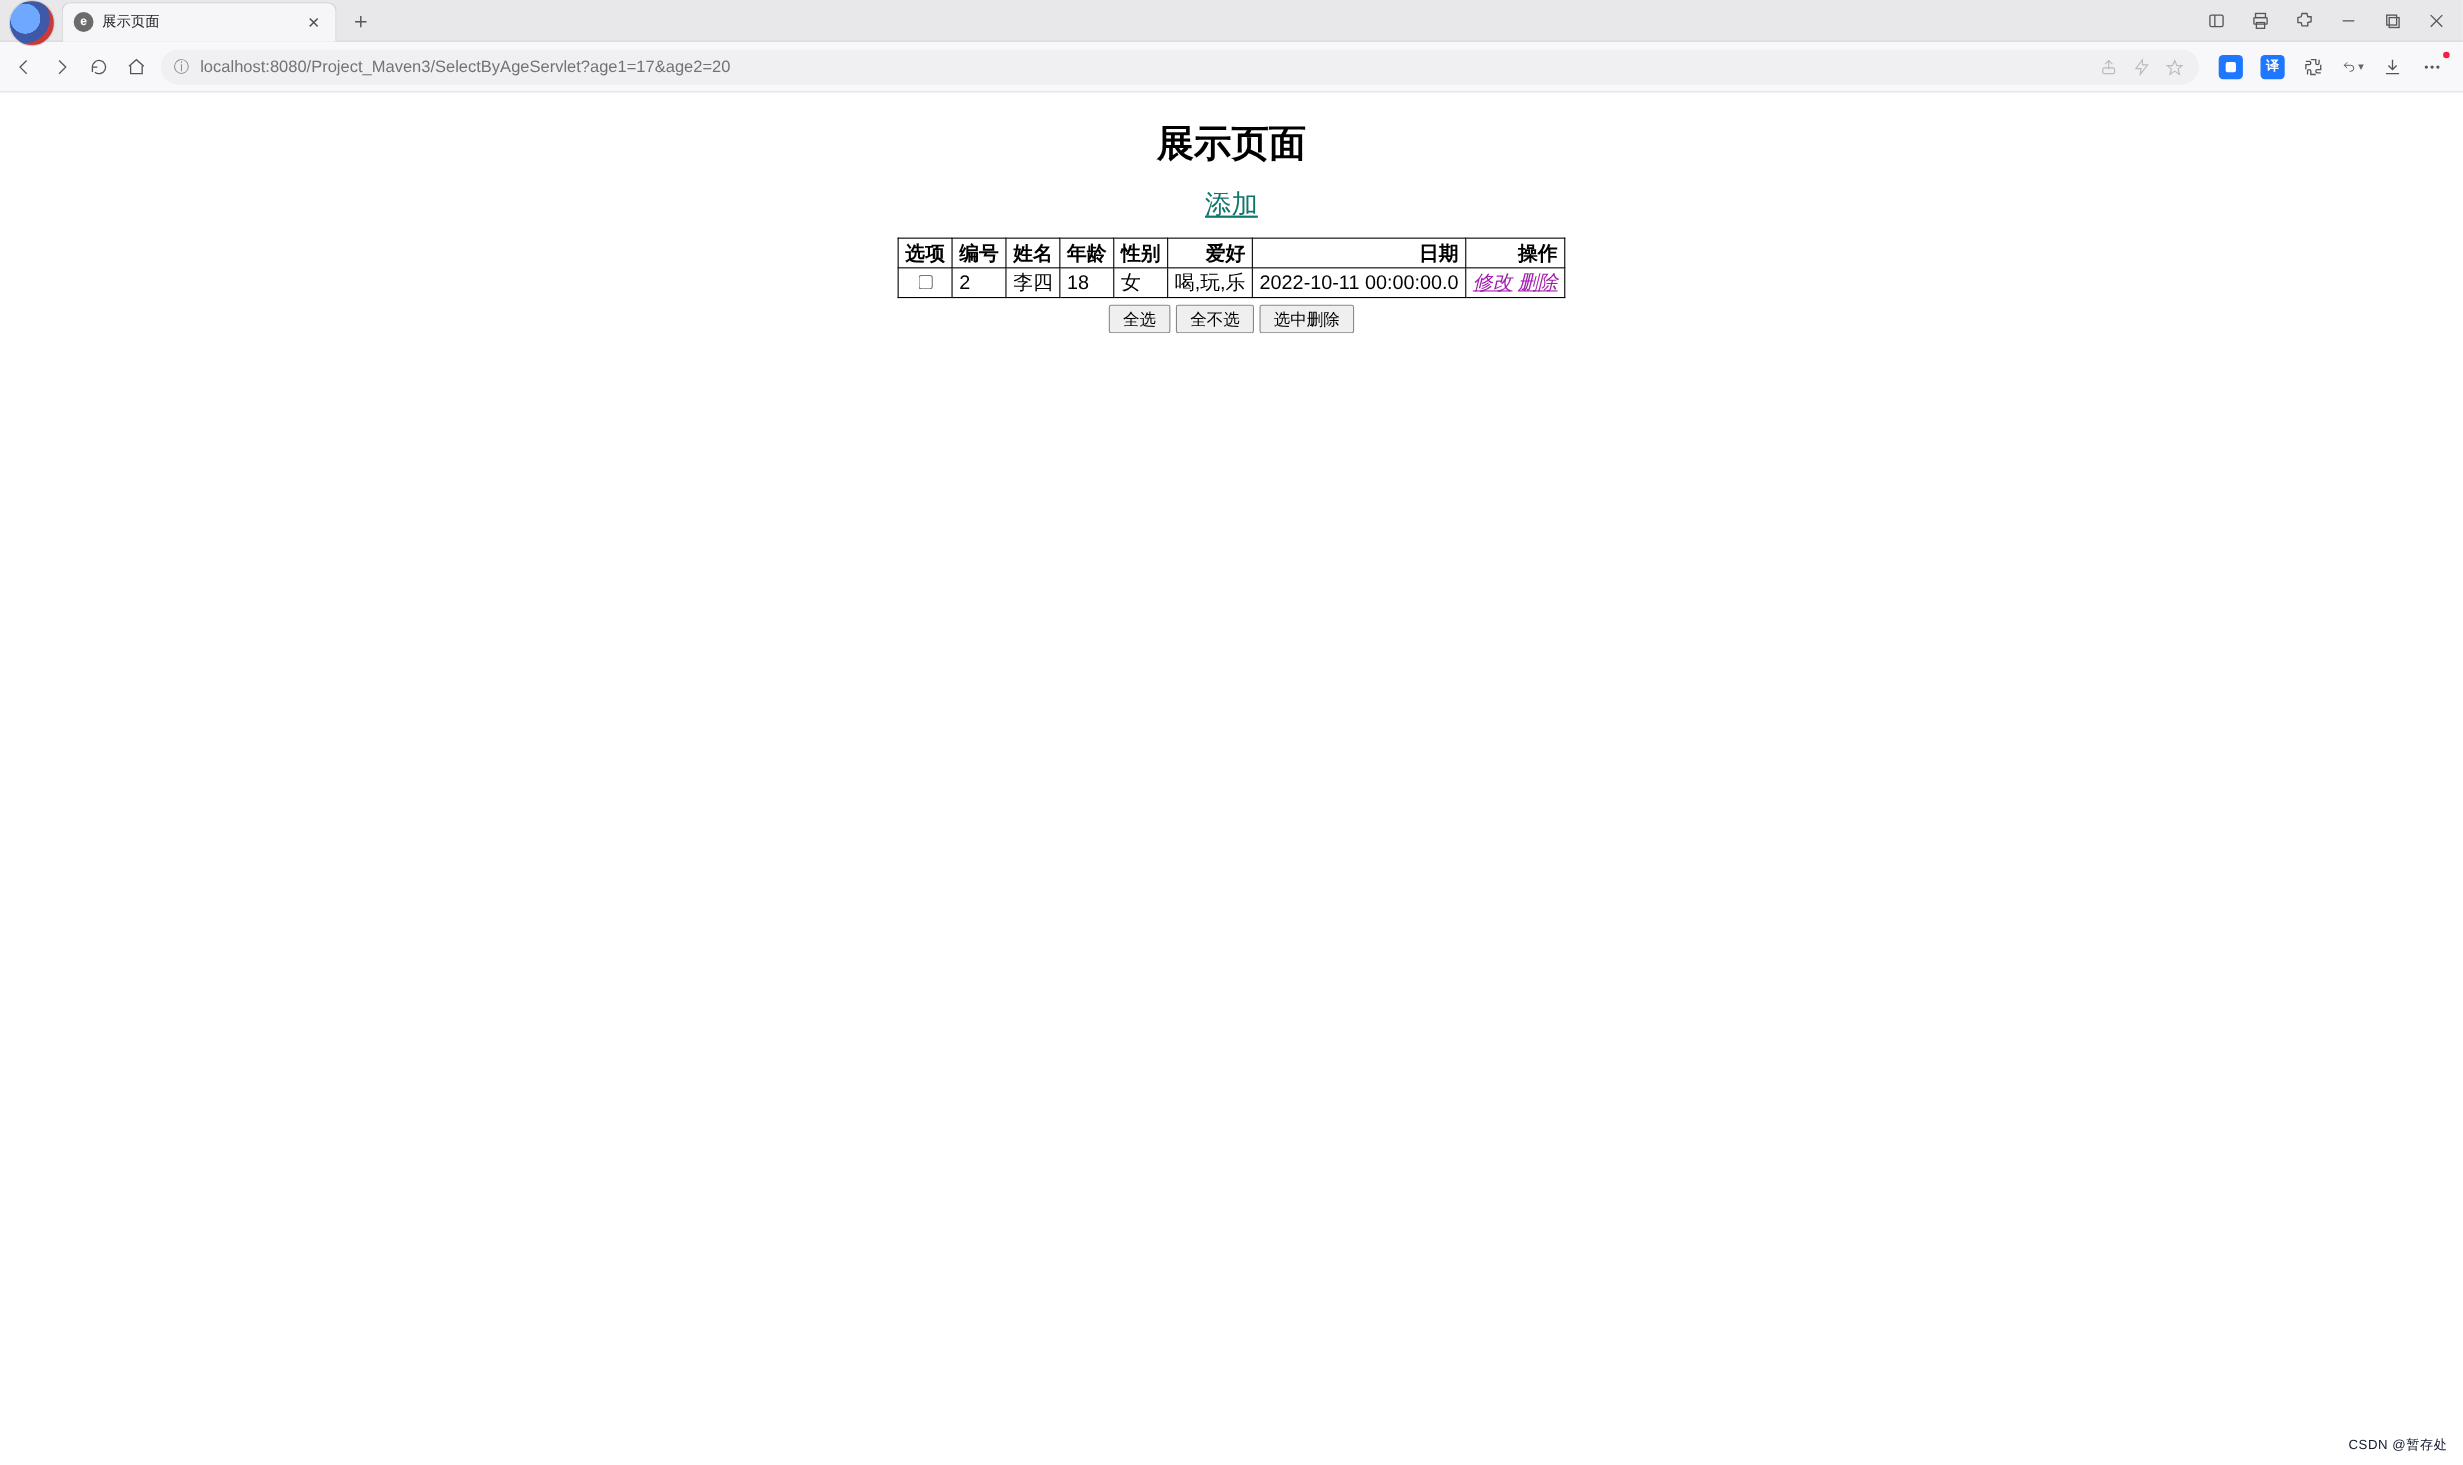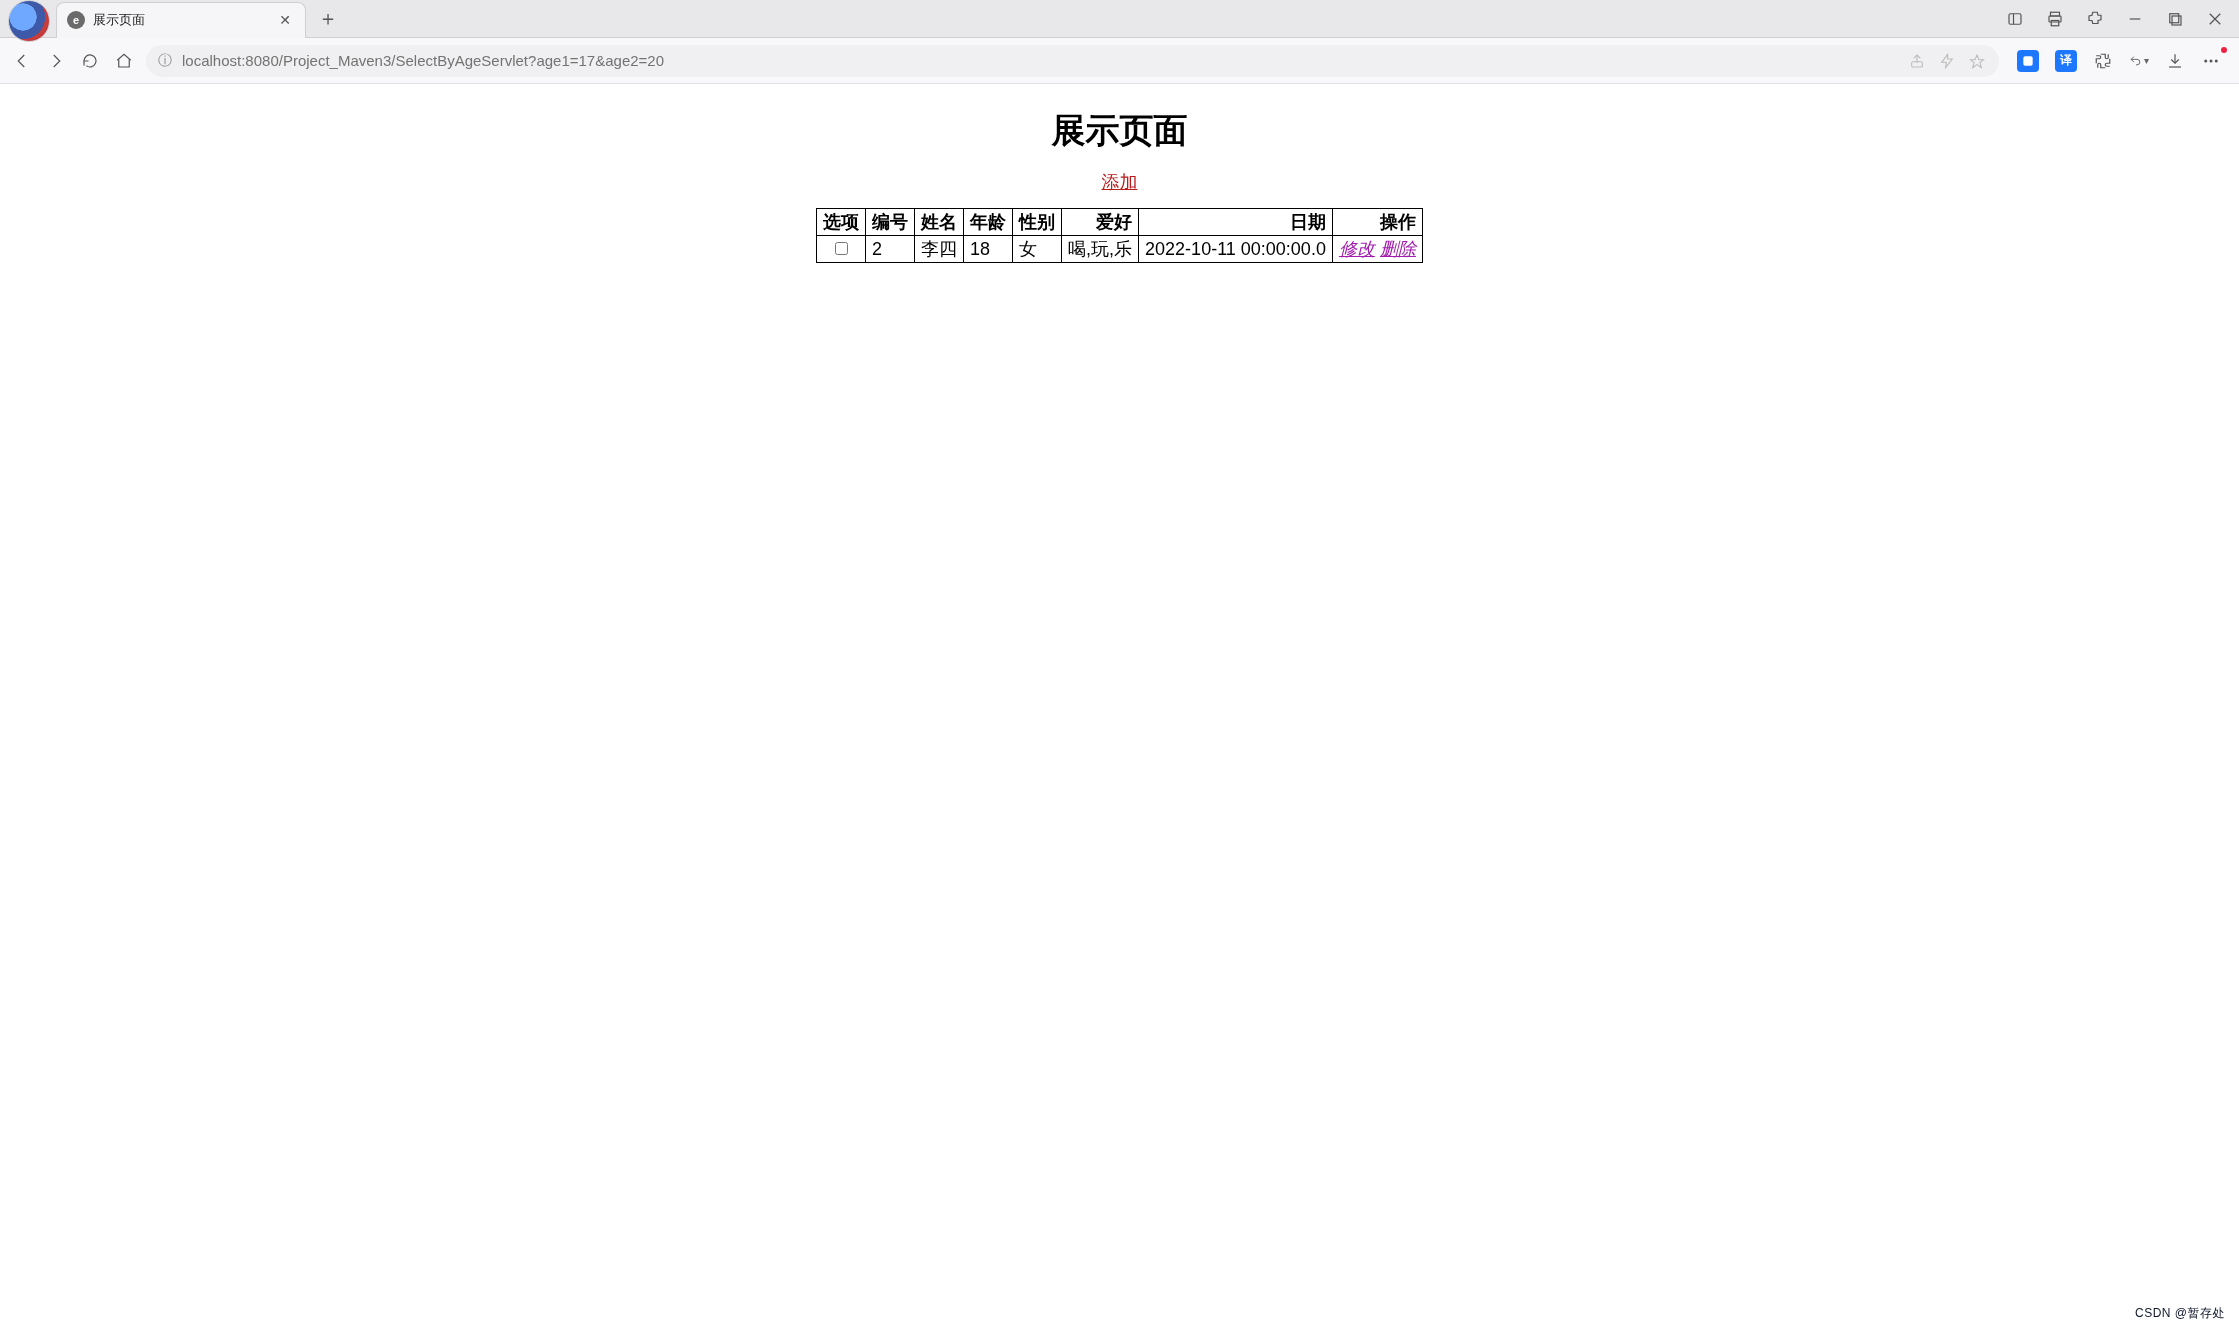--- a/index.html
+++ b/index.html
@@ -42,21 +42,21 @@
     .addr-spacer { flex:1; }
     .right-icons { display:flex; align-items:center; gap:16px; padding:0 8px; color:#666; }
     .ico { width:20px; height:20px; display:flex; align-items:center; justify-content:center; cursor:pointer; }
     .blue-chip { background:#1e77ff; color:#fff; border-radius:4px; width:22px; height:22px; font-size:12px; font-weight:bold; }
 
     
     .viewport { padding:16px 0 0 0; }
     .content { max-width:980px; margin:0 auto; text-align:center; font-size:18px; }
     h1 { font-size:34px; margin:8px 0 16px; font-weight:700;}
     h2 { font-size:24px; margin:8px 0 18px; font-weight:700;}
-    .add-link { color:#b91c1c; text-decoration:underline; cursor:pointer; font-size:18px; }
+    .add-link { color:#0f766e; text-decoration:underline; cursor:pointer; font-size:24px; }
     .row { margin:10px 0; }
     .lbl { font-size:18px; }
     input[type=text] {
       font-size:15px; padding:2px 4px; border:1px solid #777; height:24px; background:#fff;
     }
     .inp-name { width:180px; }
     .inp-age { width:180px; }
     .btn {
       font-size:15px; padding:2px 12px; border:1px solid #888; background:#efefef; cursor:pointer;
       border-radius:2px; height:26px;
@@ -243,16 +243,21 @@
             <td>李四</td>
             <td>18</td>
             <td>女</td>
             <td>喝,玩,乐</td>
             <td>2022-10-11 00:00:00.0</td>
             <td><a class="op-link">修改</a> <a class="op-link">删除</a></td>
           </tr>
         </tbody>
     </table>
 
+    <div class="btns-row">
+      <button class="btn">全选</button>
+      <button class="btn">全不选</button>
+      <button class="btn">选中删除</button>
+    </div>
   </div>
 </div>
 
 <div class="watermark">CSDN @暂存处</div>
 
 </body></html>

